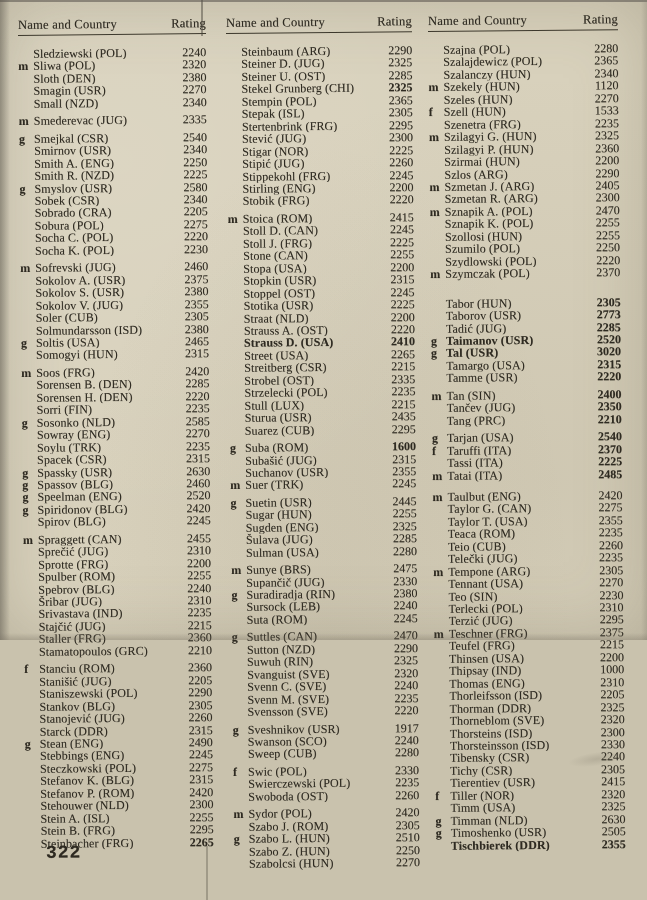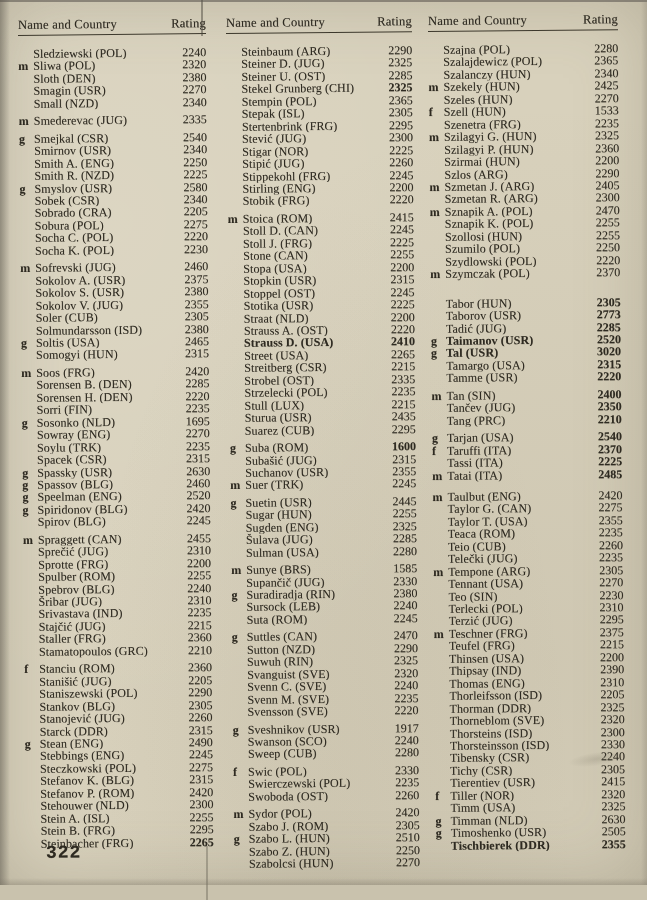--- a/index.html
+++ b/index.html
@@ -7,21 +7,21 @@
     --ink:#2e2a21;
     --rule:#3c382c;
   }
   html,body{margin:0;padding:0;}
   body{
     width:647px;height:900px;overflow:hidden;
     background:#c9c2ad;
     font-family:"Liberation Serif","DejaVu Serif",serif;
   }
   #scan{
-    position:relative;width:647px;height:885px;
+    position:relative;width:647px;height:640px;
     background:
       radial-gradient(ellipse at 18% 25%, rgba(255,255,248,.10), transparent 55%),
       radial-gradient(ellipse at 85% 75%, rgba(125,115,92,.10), transparent 60%),
       radial-gradient(ellipse at 50% 95%, rgba(125,115,92,.08), transparent 55%),
       var(--paper);
     box-shadow: inset 0 0 70px rgba(105,96,76,.28);
     color:var(--ink);
   }
   
   .edge-top{position:absolute;left:0;top:0;width:100%;height:2px;background:#55514a;opacity:.55;}
@@ -216,21 +216,21 @@
             <span class="r">2220</span>
           </div>
           <div class="row">
             <span class="t"></span>
             <span class="n">Sorri (FIN)</span>
             <span class="r">2235</span>
           </div>
           <div class="row">
             <span class="t">g</span>
             <span class="n">Sosonko (NLD)</span>
-            <span class="r">1695</span>
+            <span class="r">2585</span>
           </div>
           <div class="row">
             <span class="t"></span>
             <span class="n">Sowray (ENG)</span>
             <span class="r">2270</span>
           </div>
           <div class="row">
             <span class="t"></span>
             <span class="n">Soylu (TRK)</span>
             <span class="r">2235</span>
@@ -595,21 +595,21 @@
             <span class="r">2285</span>
           </div>
           <div class="row">
             <span class="t"></span>
             <span class="n">Sulman (USA)</span>
             <span class="r">2280</span>
           </div>
           <div class="row gap-s">
             <span class="t">m</span>
             <span class="n">Sunye (BRS)</span>
-            <span class="r">1585</span>
+            <span class="r">2475</span>
           </div>
           <div class="row">
             <span class="t"></span>
             <span class="n">Supančič (JUG)</span>
             <span class="r">2330</span>
           </div>
           <div class="row">
             <span class="t">g</span>
             <span class="n">Suradiradja (RIN)</span>
             <span class="r">2380</span>
@@ -734,21 +734,21 @@
             <span class="r">2365</span>
           </div>
           <div class="row">
             <span class="t"></span>
             <span class="n">Szalanczy (HUN)</span>
             <span class="r">2340</span>
           </div>
           <div class="row">
             <span class="t">m</span>
             <span class="n">Szekely (HUN)</span>
-            <span class="r">2425</span>
+            <span class="r">1120</span>
           </div>
           <div class="row">
             <span class="t"></span>
             <span class="n">Szeles (HUN)</span>
             <span class="r">2270</span>
           </div>
           <div class="row">
             <span class="t">f</span>
             <span class="n">Szell (HUN)</span>
             <span class="r">1533</span>
@@ -954,21 +954,21 @@
             <span class="r">2215</span>
           </div>
           <div class="row">
             <span class="t"></span>
             <span class="n">Thinsen (USA)</span>
             <span class="r">2200</span>
           </div>
           <div class="row">
             <span class="t"></span>
             <span class="n">Thipsay (IND)</span>
-            <span class="r">2390</span>
+            <span class="r">1000</span>
           </div>
           <div class="row">
             <span class="t"></span>
             <span class="n">Thomas (ENG)</span>
             <span class="r">2310</span>
           </div>
           <div class="row">
             <span class="t"></span>
             <span class="n">Thorleifsson (ISD)</span>
             <span class="r">2205</span>

